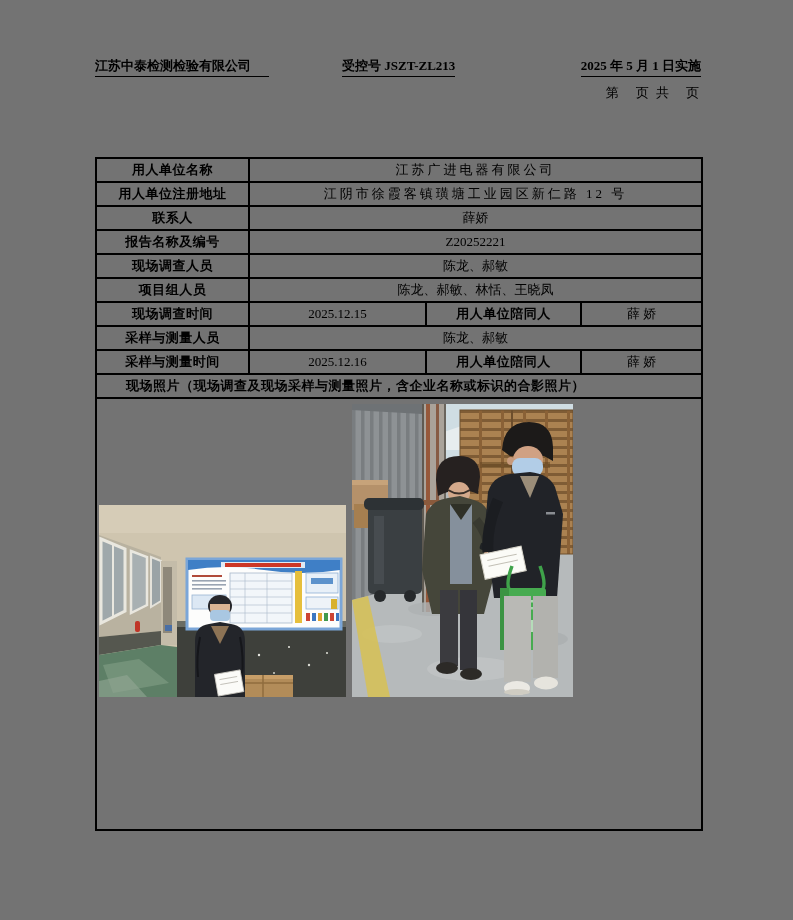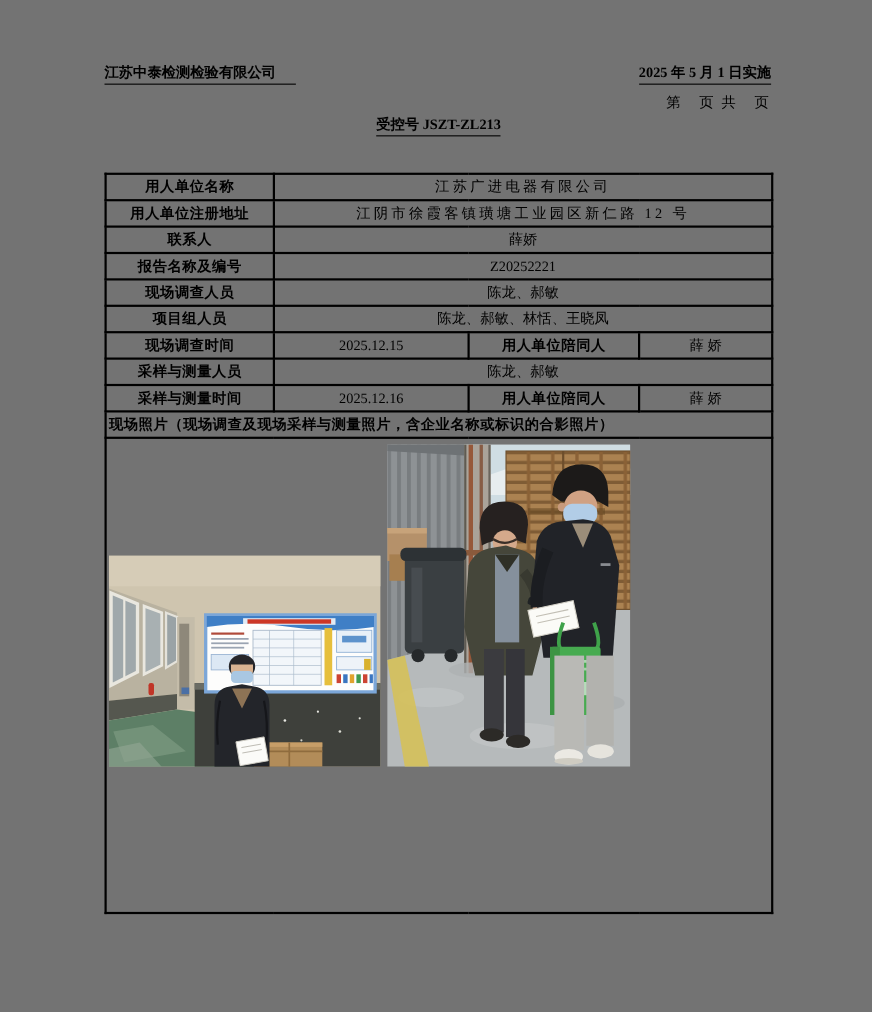--- a/index.html
+++ b/index.html
@@ -10,21 +10,21 @@
     color:#000;
   }
   .page { position:relative; width:793px; height:920px; background:#737373; overflow:hidden; }
 
   
   .hdr-item {
     position:absolute; top:57px; font-size:13px; font-weight:bold;
     border-bottom:1.5px solid #000; padding-bottom:1px; white-space:nowrap;
   }
   .hdr-company { left:95px; padding-right:18px; }
-  .hdr-control { left:342px;margin-top:47px; }
+  .hdr-control { left:342px; }
   .hdr-date    { right:92px; }
   .page-line {
     position:absolute; top:84px; right:92px; font-size:13px; font-weight:normal;
     white-space:pre; letter-spacing:2px;
   }
 
   .doc-title {
     position:absolute; top:115px; left:0; width:100%;
     text-align:center; font-family:"Liberation Sans","DejaVu Sans",sans-serif;
     font-size:18px; font-weight:bold; letter-spacing:2px;
@@ -34,21 +34,21 @@
   table.rec {
     position:absolute; left:95px; top:157px; width:606px;
     border-collapse:collapse; table-layout:fixed;
   }
   .rec td {
     border:2px solid #000; font-size:13px; text-align:center;
     vertical-align:middle; height:24px; padding:0 2px; overflow:hidden; white-space:nowrap;
   }
   .rec td.lbl { font-weight:bold; letter-spacing:0.5px; }
   .rec td.sp  { letter-spacing:3px; }
-  .rec td.caption { text-align:left; padding-left:2px; font-weight:bold; letter-spacing:0.5px;font-family:Liberation Serif, serif; }
+  .rec td.caption { text-align:left; padding-left:29px; font-weight:bold; letter-spacing:0.5px;font-family:Liberation Serif, serif; }
   .rec td.photocell { height:432px; position:relative; vertical-align:top; }
 
   .photo { position:absolute; line-height:0; }
   .photo svg { display:block; }
   .photo-left  { left:2px;   top:106px; }
   .photo-right { left:255px; top:5px; }
 </style>
 </head>
 <body>
 

